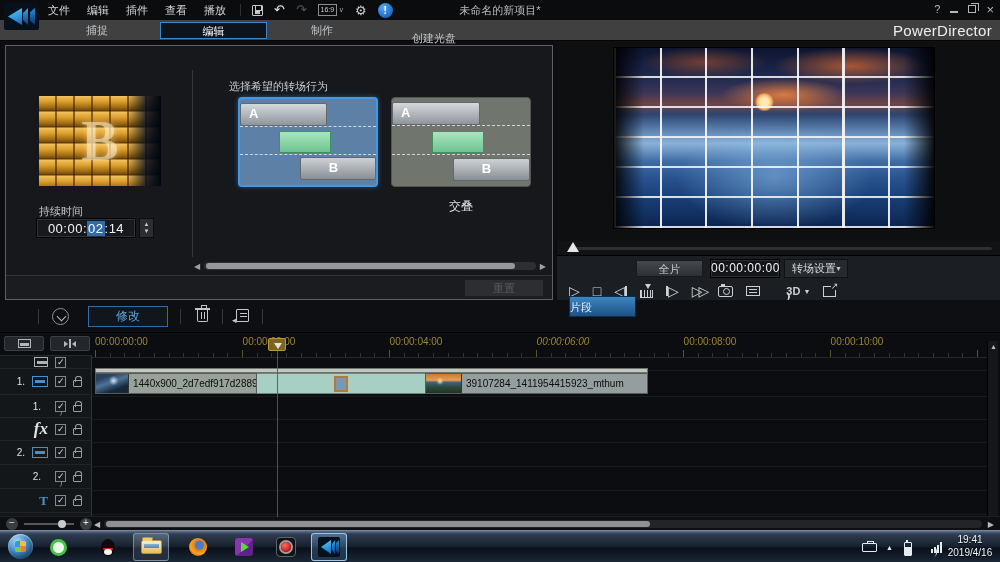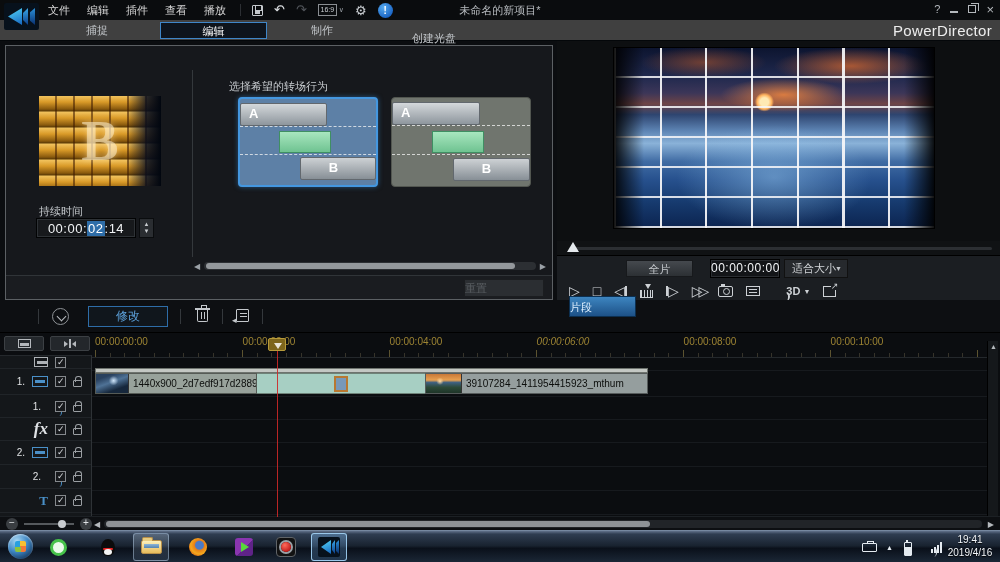--- a/index.html
+++ b/index.html
@@ -64,21 +64,21 @@
   .bcard .dash1 { top:31%; } .bcard .dash2 { top:64%; }
   .abar { position:absolute; left:0; top:5%; width:64%; height:26%; background:linear-gradient(180deg,#d4d8db,#8e969d); border:1px solid #62686e; border-radius:2px; color:#fff; font-weight:bold; font-size:13px; padding-left:8px; line-height:1.6; }
   .bbar { position:absolute; right:0; top:68%; width:56%; height:26%; background:linear-gradient(180deg,#cdd1d4,#878f96); border:1px solid #62686e; border-radius:2px; color:#fff; font-weight:bold; font-size:13px; padding-left:28px; line-height:1.6; }
   .gbar { position:absolute; left:29%; top:37%; width:38%; height:26%; background:linear-gradient(180deg,#a8e6bf,#6fc391); border:1px solid #3f8f63; }
   .bcap { position:absolute; top:152px; font-size:12px; color:#dcdee0; width:140px; text-align:center; }
   .bcap.c1 { left:232px; } .bcap.c2 { left:385px; }
   .dlg-hscroll { position:absolute; left:188px; right:6px; bottom:27px; height:12px; display:flex; align-items:center; gap:4px; color:#9aa0a6; font-size:8px; }
   .dlg-hscroll .track { flex:1; height:8px; background:#2c2f33; border-radius:4px; position:relative; }
   .dlg-hscroll .tmb { position:absolute; left:2px; top:1px; width:93%; height:6px; background:#94989c; border-radius:3px; }
   .dlg-foot { position:absolute; left:0; right:0; bottom:0; height:24px; border-top:1px solid #303438; background:#1a1c20; }
-  .btn-reset { position:absolute; right:8px; top:3px; width:80px; height:18px; background:#2b2e32; border:1px solid #1b1d20; color:#595d61; font-size:11px; line-height:17px; }
+  .btn-reset { position:absolute; right:8px; top:3px; width:80px; height:18px; background:#2b2e32; border:1px solid #1b1d20; color:#595d61; font-size:11px; text-align:center; line-height:17px; }
   .grip { position:absolute; right:62px; bottom:-7px; color:#6a6e72; font-size:8px; letter-spacing:1px; }
 
   
   .preview { position:absolute; left:557px; top:41px; width:443px; height:259px; background:#101214; }
   .pv-stage { position:absolute; left:0; top:0; right:0; height:200px; background:#0d0f11; }
   .pv-img { position:absolute; left:56px; top:6px; width:322px; height:182px; background:
       radial-gradient(circle 12px at 47% 30%, #ffeab4 0 35%, #ffb25e 60%, rgba(255,160,80,0) 80%),
       radial-gradient(ellipse 90px 24px at 53% 26%, rgba(255,140,60,.8), rgba(255,140,60,0) 70%),
       radial-gradient(ellipse 110px 26px at 74% 10%, rgba(215,105,48,.75), rgba(215,105,48,0) 70%),
       radial-gradient(ellipse 90px 22px at 28% 8%, rgba(200,95,42,.5), rgba(200,95,42,0) 70%),
@@ -89,21 +89,21 @@
       repeating-linear-gradient(90deg, rgba(248,248,250,.92) 0 2px, rgba(0,0,0,0) 2px 45.7px),
       repeating-linear-gradient(0deg, rgba(248,248,250,.85) 0 2px, rgba(0,0,0,0) 2px 30px); }
   .pv-fadeL { position:absolute; left:0; top:0; bottom:0; width:30px; background:linear-gradient(90deg,rgba(0,0,0,.92),rgba(0,0,0,0)); }
   .pv-fadeR { position:absolute; right:0; top:0; bottom:0; width:30px; background:linear-gradient(270deg,rgba(0,0,0,.92),rgba(0,0,0,0)); }
   .pv-seek { position:absolute; left:10px; right:8px; top:201px; height:12px; }
   .pv-seek .line { position:absolute; left:8px; right:0; top:5px; height:3px; background:#2c2f33; border-radius:2px; }
   .pv-seek .thumbT { position:absolute; left:0; top:0; width:0; height:0; border-left:6px solid transparent; border-right:6px solid transparent; border-bottom:10px solid #e4e8ec; }
   .pv-bar { position:absolute; left:0; right:0; top:214px; bottom:0; background:#1b1e22; border-top:1px solid #000; }
   .pv-tab { position:absolute; top:4px; width:67px; height:17px; font-size:11px; text-align:center; line-height:16px; }
   .pv-tab.clip { left:12px; background:linear-gradient(180deg,#3d85c0,#1d5187); border:1px solid #0c2f50; color:#dff0ff;text-align:right; }
-  .pv-tab.movie { left:69px; background:linear-gradient(180deg,#45494e,#2c3034); border:1px solid #17191c; color:#c8ccd0; }
+  .pv-tab.movie { left:79px; background:linear-gradient(180deg,#45494e,#2c3034); border:1px solid #17191c; color:#c8ccd0; }
   .pv-tc { position:absolute; left:153px; top:3px; width:70px; height:19px; background:#131518; border:1px solid #000; box-shadow:inset 0 0 0 1px #2a2d31; color:#f2f4f6; font-size:12px; text-align:center; line-height:17px; letter-spacing:.5px; }
   .pv-fit { position:absolute; left:227px; top:3px; width:64px; height:19px; background:#26292d; border:1px solid #111; color:#d4d7da; font-size:11px; line-height:17px; padding-left:7px; }
   .pv-fit .car { position:absolute; right:5px; top:0; font-size:7px; color:#c0c4c8; }
   .transport { position:absolute; left:12px; top:25px; right:6px; height:20px; display:flex; align-items:center; gap:13px; color:#cdd1d5; }
   .tp { font-size:14px; line-height:16px; color:#cdd1d5; }
   .tp-pair { display:flex; align-items:center; gap:0; }
   .vbar { width:2px; height:10px; background:#cdd1d5; }
   .i-ruler { position:relative; width:13px; height:8px; border:1px solid #cdd1d5; border-top:none; background:repeating-linear-gradient(90deg,#cdd1d5 0 1px,transparent 1px 3px); margin-top:6px; }
   .i-ruler:before { content:''; position:absolute; left:4px; top:-6px; width:0; height:0; border-left:3px solid transparent; border-right:3px solid transparent; border-top:5px solid #cdd1d5; }
   .i-cam { position:relative; width:15px; height:11px; border:1px solid #cdd1d5; border-radius:2px; }
@@ -295,20 +295,21 @@
       <div class="gbar"></div>
       <div class="bbar">B</div>
     </div>
     <div class="bcard uns">
       <div class="dash1"></div>
         <div class="dash2"></div>
       <div class="abar">A</div>
       <div class="gbar"></div>
       <div class="bbar">B</div>
     </div>
+    <div class="bcap c2">交叠</div>
 
     <div class="dlg-hscroll">
       <span>◀</span>
       <div class="track">
           <div class="tmb"></div>
         </div>
       <span>▶</span>
     </div>
     <div class="dlg-foot">
       <div class="btn-reset">重置</div>
@@ -325,21 +326,21 @@
       </div>
     </div>
     <div class="pv-seek">
       <div class="line"></div>
       <div class="thumbT"></div>
     </div>
     <div class="pv-bar">
       <div class="pv-tab clip">片段</div>
       <div class="pv-tab movie">全片</div>
       <div class="pv-tc">00:00:00:00</div>
-      <div class="pv-fit"><span>适合大小</span><span class="car">▼</span></div>
+      <div class="pv-fit"><span>转场设置</span><span class="car">▼</span></div>
       <div class="transport">
         <span class="tp">▷</span>
         <span class="tp">□</span>
         <span class="tp-pair">
             <span class="tp">◁</span>
             <span class="vbar"></span>
           </span>
         <div class="i-ruler"></div>
         <span class="tp-pair">
             <span class="vbar"></span>

